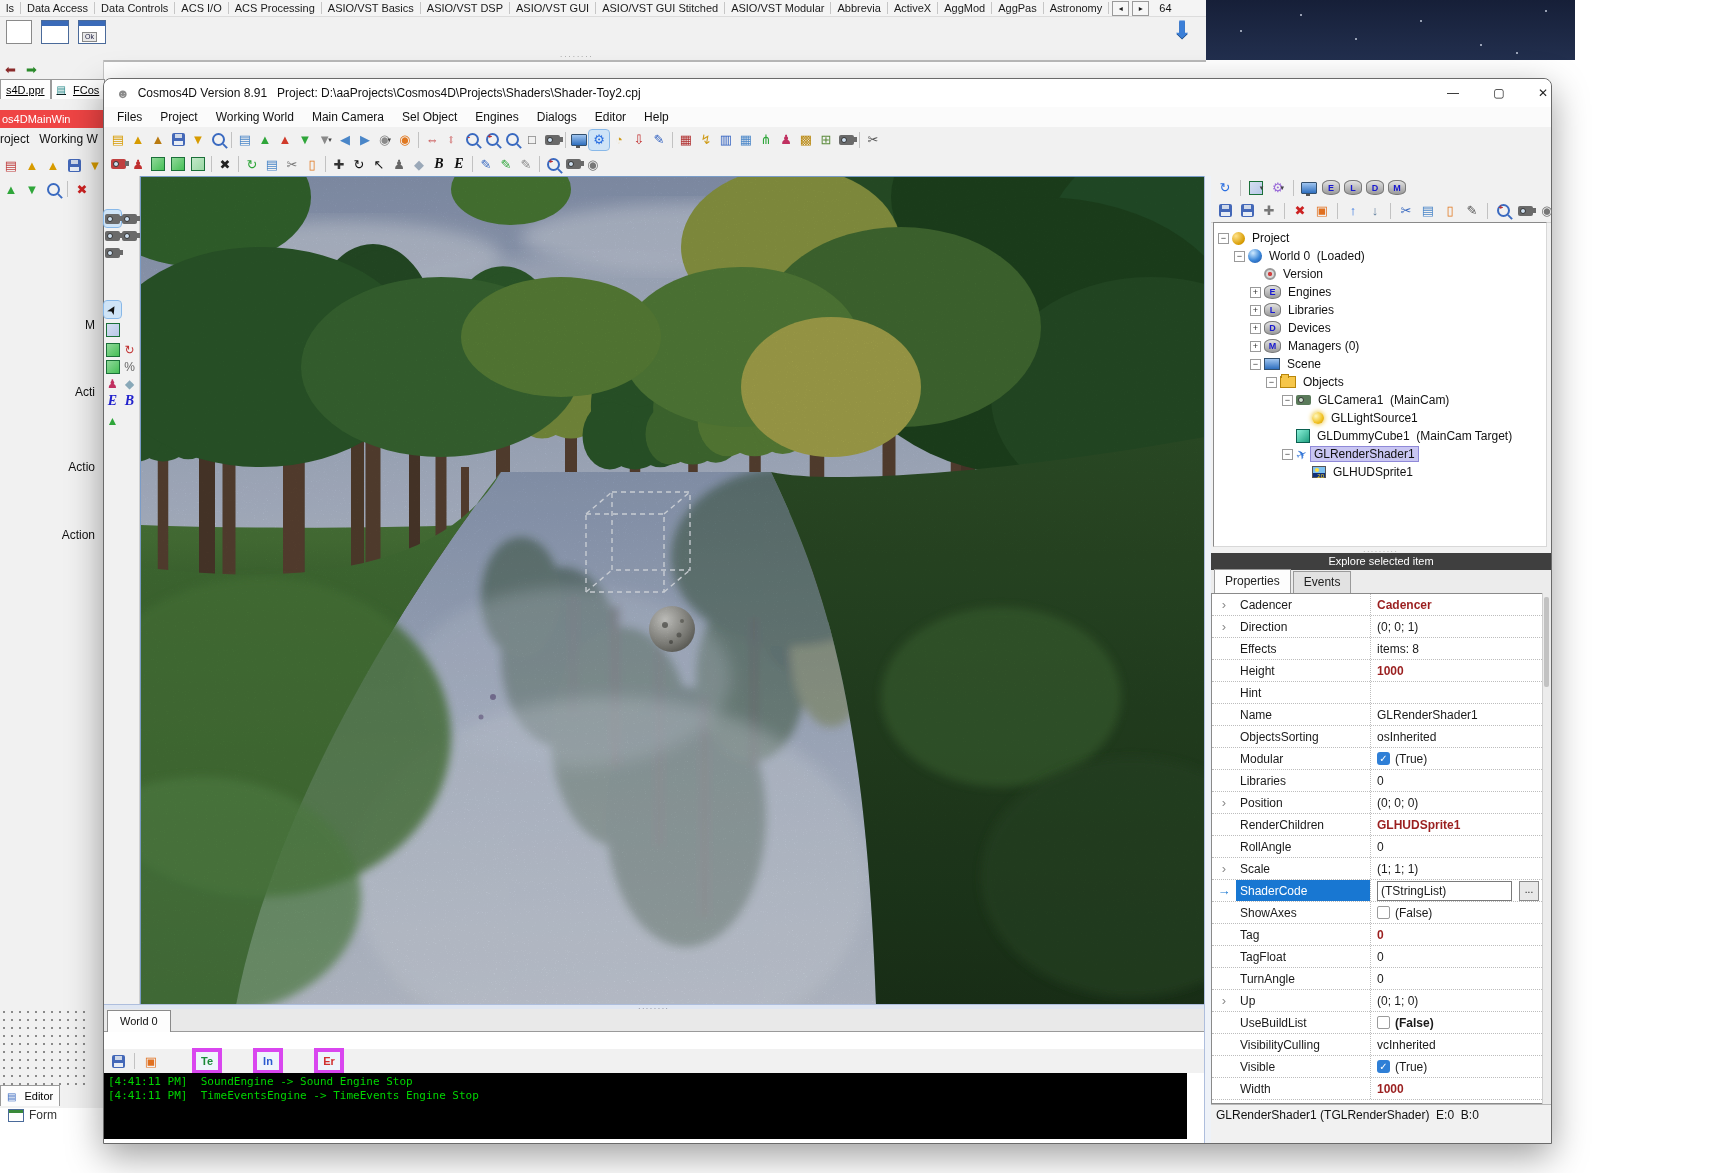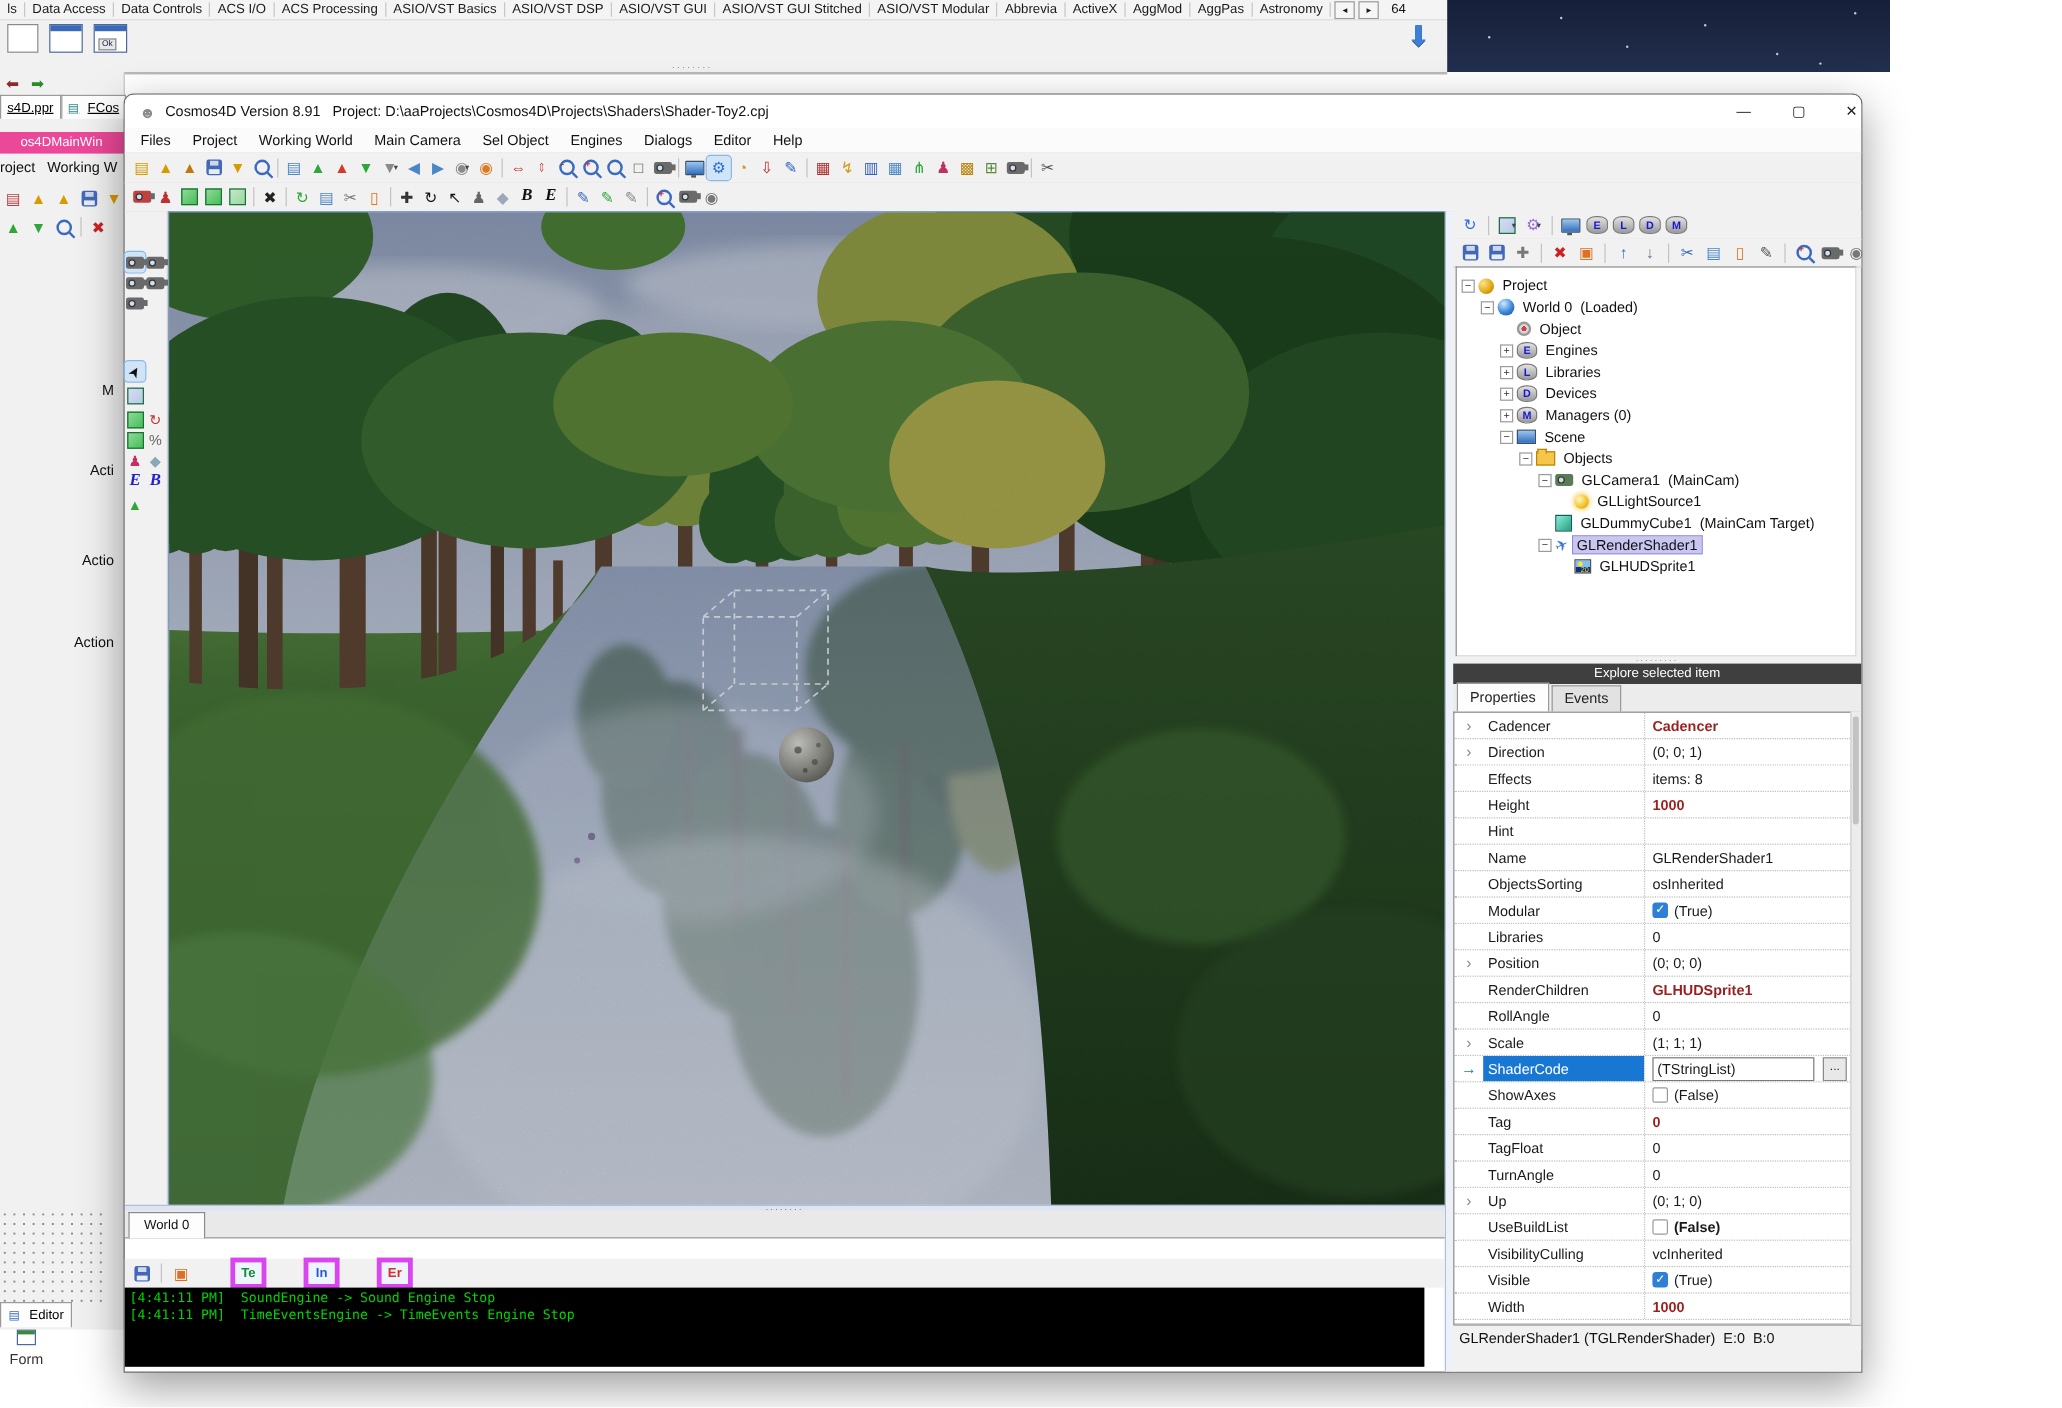--- a/index.html
+++ b/index.html
@@ -21,27 +21,27 @@
 #idedots{position:absolute;left:560px;top:50px;font-size:8px;color:#8a8a8a;letter-spacing:2px;}
 
 #sky{left:1206px;top:0;width:369px;height:60px;background:linear-gradient(#161f38,#222f4e);}
 .star{position:absolute;width:2px;height:2px;border-radius:50%;background:#dfe6f5;opacity:.85;}
 
 #leftcol{left:0;top:60px;width:103px;height:1048px;background:#f1f1f1;border-right:1px solid #c6c6c6;}
 #navarrows{position:absolute;left:5px;top:2px;font-size:13px;display:flex;gap:10px;}
 #bgtabs{position:absolute;left:0;top:19px;display:flex;text-decoration:underline;}
 .bgtab{height:19px;background:#fdfdfd;border:1px solid #9a9a9a;border-bottom:none;padding:0 5px;font-size:11px;display:flex;align-items:center;gap:3px;white-space:nowrap;}
 .bgtab .tico{color:#2a8a8a;font-size:10px;}
-#bluebar{position:absolute;left:0;top:50px;width:103px;height:18px;background:#ec4899;color:#fff;font-size:11px;line-height:18px;padding-left:17px;white-space:pre;overflow:hidden;}
+#bluebar{position:absolute;left:0;top:50px;width:103px;height:18px;background:#ef4444;color:#fff;font-size:11px;line-height:18px;padding-left:2px;white-space:pre;overflow:hidden;}
 #menufrag{position:absolute;left:0;top:72px;font-size:12px;color:#111;white-space:pre;overflow:hidden;width:103px;}
 .bgicons{position:absolute;left:1px;display:flex;align-items:center;gap:1px;}
 .bglabel{position:absolute;right:8px;font-size:12px;color:#111;}
 #dotgrid{position:absolute;left:0;top:948px;width:88px;height:77px;background-color:#f1f1f1;background-image:radial-gradient(#8a8a8a 1px,transparent 1.2px);background-size:8px 8px;}
 #edtab{position:absolute;left:0;top:1025px;height:20px;background:#fdfdfd;border:1px solid #9a9a9a;border-bottom:none;padding:0 6px;font-size:11px;display:flex;align-items:center;gap:4px;}
-#formrow{left:8px;top:1108px;font-size:12px;color:#333;display:flex;align-items:center;gap:5px;flex-direction:column;}
+#formrow{left:8px;top:1108px;font-size:12px;color:#333;display:flex;align-items:center;gap:5px;}
 .mini-win{width:14px;height:11px;border:1px solid #4a6a9a;background:#fff;position:relative;flex:none;}
 .mini-win::before{content:"";position:absolute;left:0;top:0;right:0;height:3px;background:#3a8a3a;}
 
 #cwin{left:103px;top:78px;width:1447px;height:1064px;background:#fff;border:1px solid #6a6a6a;border-radius:8px 8px 0 0;box-shadow:0 12px 36px rgba(0,0,0,.38);}
 #titlebar{position:absolute;left:0;top:0;right:0;height:28px;background:#fff;border-radius:8px 8px 0 0;border-bottom:1px solid #e4e4e4;display:flex;align-items:center;font-size:12px;color:#111;}
 #appico{margin:0 8px 0 12px;color:#8a8a8a;font-size:13px;}
 #titletext{white-space:pre;}
 .wctl{position:absolute;top:0;width:40px;height:27px;display:flex;align-items:center;justify-content:center;font-size:12px;color:#222;}
 #menubar{position:absolute;left:0;top:28px;right:0;height:20px;background:#fbfbfb;border-bottom:1px solid #dcdcdc;display:flex;align-items:center;font-size:12px;color:#111;padding-left:4px;}
 .mitem{padding:0 9px;}
@@ -792,21 +792,21 @@
           <span class="icn">
             <span class="ico-cam"></span>
           </span>
           <span class="icn">
             <span class="g" style="color: rgb(119, 119, 119);">◉</span>
           </span>
         </div>
       <div id="treebox">
           <div class="trow" style="padding-left: 4px;"><span class="texp">−</span><span class="tico"><span class="ti-ball"></span></span><span class="tlabel">Project</span></div>
           <div class="trow" style="padding-left: 20px;"><span class="texp">−</span><span class="tico"><span class="ti-world"></span></span><span class="tlabel">World 0  (Loaded)</span></div>
-          <div class="trow" style="padding-left: 36px;"><span class="texp empty"></span><span class="tico"><span class="ti-opt"></span></span><span class="tlabel">Object</span></div>
+          <div class="trow" style="padding-left: 36px;"><span class="texp empty"></span><span class="tico"><span class="ti-opt"></span></span><span class="tlabel">Version</span></div>
           <div class="trow" style="padding-left: 36px;"><span class="texp">+</span><span class="tico"><span class="ti-cyl">E</span></span><span class="tlabel">Engines</span></div>
           <div class="trow" style="padding-left: 36px;"><span class="texp">+</span><span class="tico"><span class="ti-cyl">L</span></span><span class="tlabel">Libraries</span></div>
           <div class="trow" style="padding-left: 36px;"><span class="texp">+</span><span class="tico"><span class="ti-cyl">D</span></span><span class="tlabel">Devices</span></div>
           <div class="trow" style="padding-left: 36px;"><span class="texp">+</span><span class="tico"><span class="ti-cyl">M</span></span><span class="tlabel">Managers (0)</span></div>
           <div class="trow" style="padding-left: 36px;"><span class="texp">−</span><span class="tico"><span class="ti-mon"></span></span><span class="tlabel">Scene</span></div>
           <div class="trow" style="padding-left: 52px;"><span class="texp">−</span><span class="tico"><span class="ti-folder"></span></span><span class="tlabel">Objects</span></div>
           <div class="trow" style="padding-left: 68px;"><span class="texp">−</span><span class="tico"><span class="ti-cam"></span></span><span class="tlabel">GLCamera1  (MainCam)</span></div>
           <div class="trow" style="padding-left: 84px;"><span class="texp empty"></span><span class="tico"><span class="ti-light"></span></span><span class="tlabel">GLLightSource1</span></div>
           <div class="trow" style="padding-left: 68px;"><span class="texp empty"></span><span class="tico"><span class="ti-cube"></span></span><span class="tlabel">GLDummyCube1  (MainCam Target)</span></div>
           <div class="trow" style="padding-left: 68px;"><span class="texp">−</span><span class="tico"><span class="ti-shader">✈</span></span><span class="tlabel sel">GLRenderShader1</span></div>

